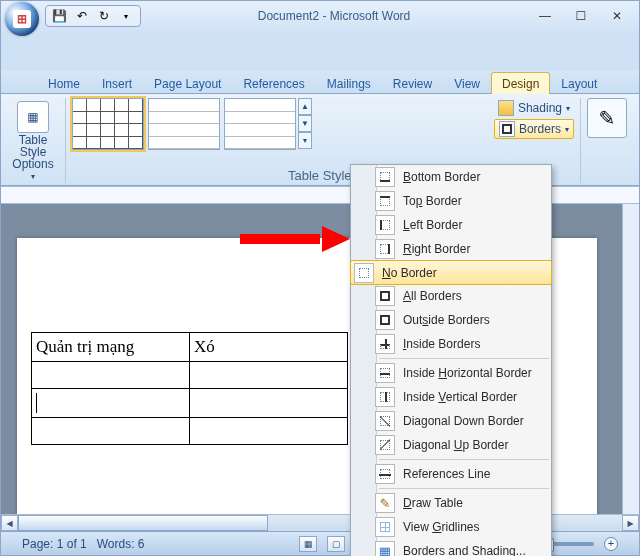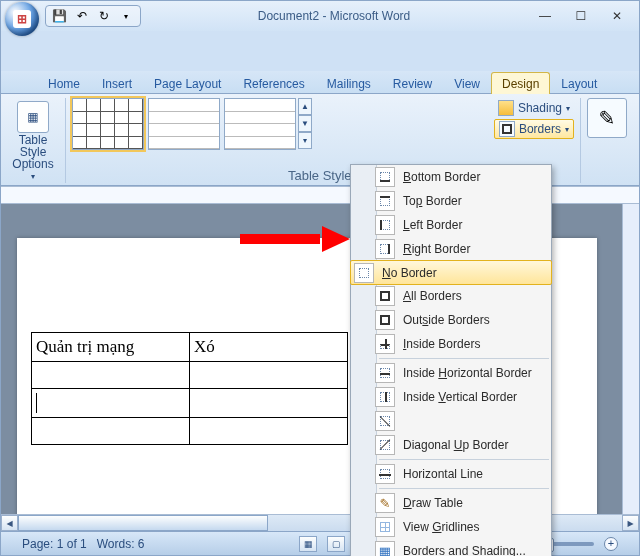--- a/index.html
+++ b/index.html
@@ -352,33 +352,34 @@
       <div class="mrow">
         <span class="bic">
           <span class="bico b-inv"></span>
         </span>
         <span>Inside <span class="u">V</span>ertical Border</span>
       </div>
       <div class="mrow">
         <span class="bic">
           <span class="bico b-ddn"></span>
         </span>
+        <span>Diagonal Down Border</span>
       </div>
       <div class="mrow">
         <span class="bic">
           <span class="bico b-dup"></span>
         </span>
         <span>Diagonal <span class="u">U</span>p Border</span>
       </div>
       <div class="sep"></div>
       <div class="mrow">
         <span class="bic">
           <span class="bico b-hl"></span>
         </span>
-        <span>Horizontal Line</span>
+        <span>References Line</span>
       </div>
       <div class="sep"></div>
       <div class="mrow">
         <span class="bic b-draw">✎</span>
         <span><span class="u">D</span>raw Table</span>
       </div>
       <div class="mrow">
         <span class="bic">
           <span class="bico b-grid"></span>
         </span>

